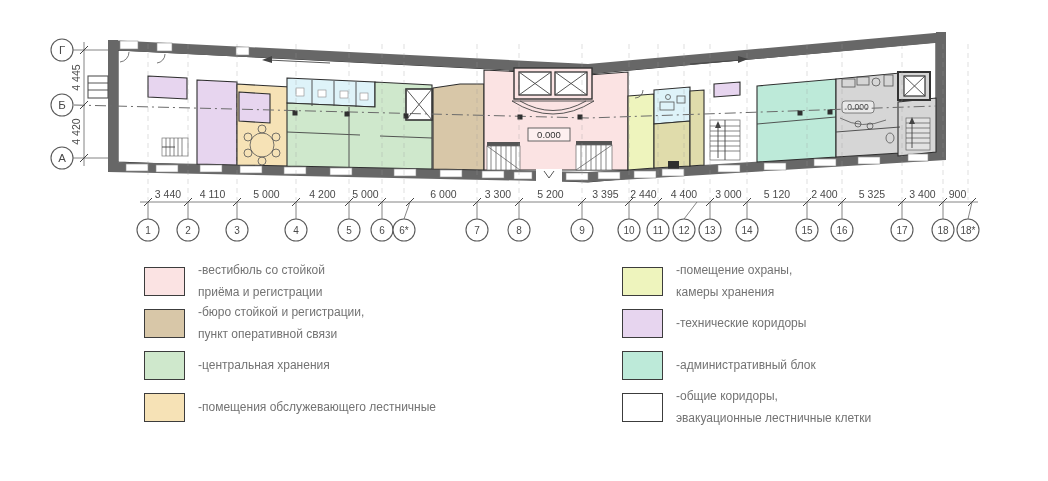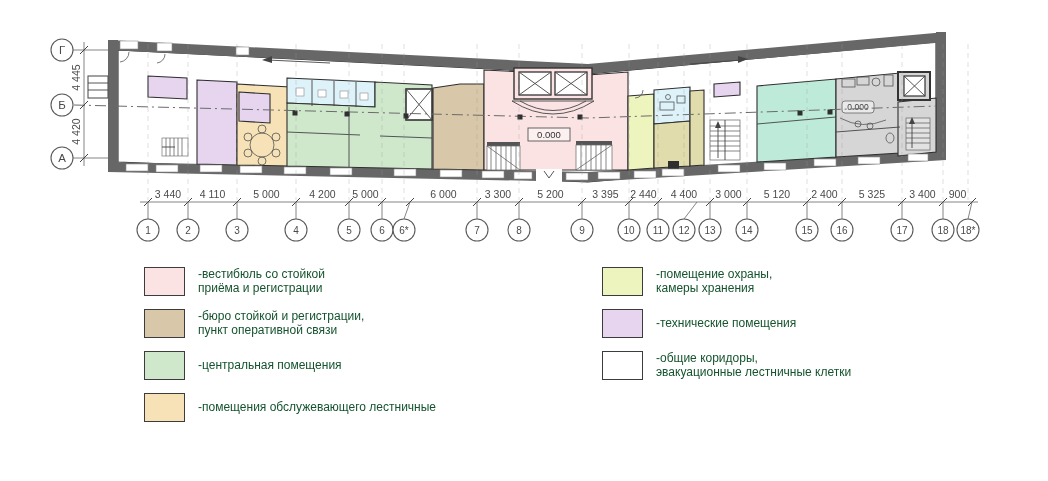--- a/index.html
+++ b/index.html
@@ -20,24 +20,24 @@
   .room{stroke:#2e2e2e;stroke-width:1.1;}
   .thin{stroke:#444;stroke-width:.9;fill:none;}
   .furn{stroke:#555;stroke-width:.8;fill:none;}
   .stairline{stroke:#555;stroke-width:.7;}
   .win{fill:#fff;stroke:#8a8a8a;stroke-width:.6;}
   .axisB{stroke:#6b6b6b;stroke-width:1;fill:none;stroke-dasharray:11 4 2 4;}
   .colsq{fill:#2f2f2f;}
   .legend{position:absolute;left:0;top:258px;width:1048px;}
   .legend-col{position:absolute;top:8px;}
   #legend-left{left:144px;}
-  #legend-right{left:602px;}
+  #legend-right{left:622px;}
   .legend-item{display:flex;align-items:center;gap:13px;margin-bottom:12px;height:30px;}
   .swatch{width:41px;height:29px;border:1px solid #3c3c3c;box-sizing:border-box;flex:0 0 auto;}
-  .legend-label{font-size:12px;line-height:14px;color:#14532d;white-space:pre-line;}
+  .legend-label{font-size:12px;line-height:22px;color:#737373;white-space:pre-line;}
 </style>
 </head>
 <body>
 
 <div class="screen">
 
 <svg id="plan-svg" width="1048" height="258" viewBox="0 0 1048 258">
 
   <g>
     <polygon class="room" fill="#ffffff" points="118,50 588,74 936,42 936,150 588,182 118,162"></polygon>
@@ -411,36 +411,40 @@
           <div class="legend-label">-вестибюль со стойкой
 приёма и регистрации</div>
         </div>
         <div class="legend-item">
           <div class="swatch" style="background: rgb(216, 199, 168);"></div>
           <div class="legend-label">-бюро стойкой и регистрации,
 пункт оперативной связи</div>
         </div>
         <div class="legend-item">
           <div class="swatch" style="background: rgb(207, 232, 204);"></div>
-          <div class="legend-label">-центральная помещения</div>
+          <div class="legend-label">-центральная хранения</div>
         </div>
         <div class="legend-item">
           <div class="swatch" style="background: rgb(246, 226, 182);"></div>
           <div class="legend-label">-помещения обслужевающего лестничные</div>
         </div>
       </div>
   <div id="legend-right" class="legend-col">
         <div class="legend-item">
           <div class="swatch" style="background: rgb(238, 244, 189);"></div>
           <div class="legend-label">-помещение охраны,
 камеры хранения</div>
         </div>
         <div class="legend-item">
           <div class="swatch" style="background: rgb(231, 213, 239);"></div>
-          <div class="legend-label">-технические помещения</div>
+          <div class="legend-label">-технические коридоры</div>
+        </div>
+        <div class="legend-item">
+          <div class="swatch" style="background: rgb(189, 234, 217);"></div>
+          <div class="legend-label">-административный блок</div>
         </div>
         <div class="legend-item">
           <div class="swatch" style="background: rgb(255, 255, 255);"></div>
           <div class="legend-label">-общие коридоры,
 эвакуационные лестничные клетки</div>
         </div>
       </div>
 </div>
 
 </div>

